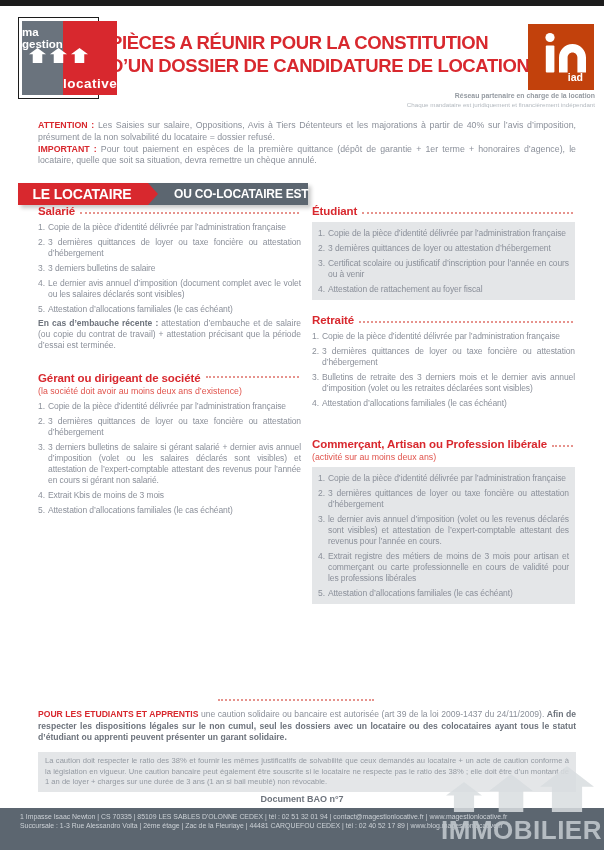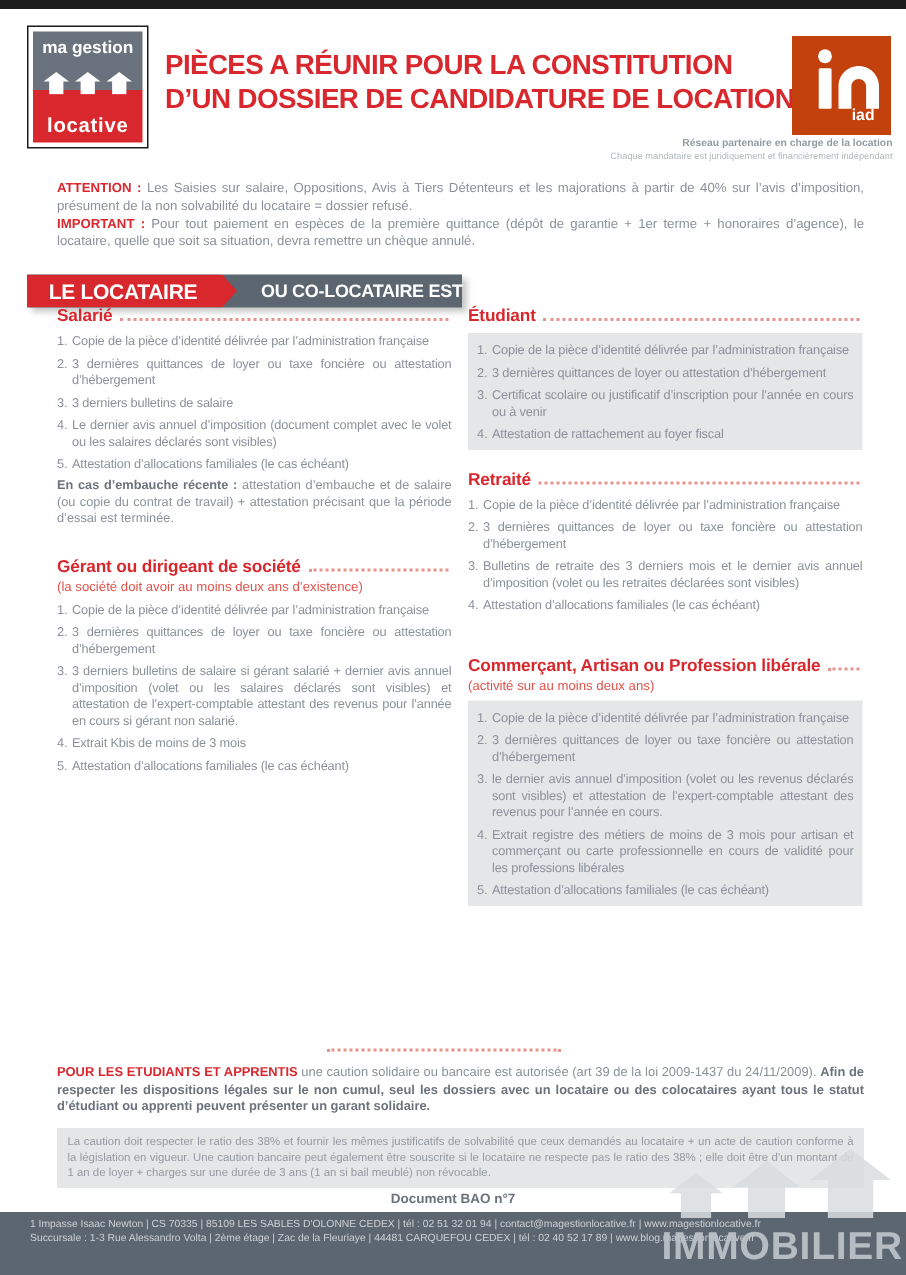--- a/index.html
+++ b/index.html
@@ -4,21 +4,21 @@
 <style>
   html,body{margin:0;padding:0;background:#ffffff;}
   .page{position:relative;width:604px;height:850px;background:#fff;overflow:hidden;
         font-family:"Liberation Sans",sans-serif;}
 
   .topbar{position:absolute;left:0;top:0;width:100%;height:6px;background:#1c1c1c;}
 
   
   .brand-logo{position:absolute;left:18px;top:17px;width:81px;height:82px;border:1px solid #1c1c1c;
               background:#fff;padding:3px;box-sizing:border-box;}
-  .logo-inner{position:relative;width:100%;height:100%;display:flex;flex-direction:column;}
+  .logo-inner{position:relative;width:100%;height:100%;display:flex;flex-direction:row;}
   .logo-top{flex:1.08;background:#6a737d;color:#fff;font-weight:bold;font-size:11.5px;
             display:flex;align-items:flex-start;justify-content:center;padding-top:5px;}
   .logo-bottom{flex:1;background:#d8282e;color:#fff;font-weight:bold;font-size:13.5px;
                display:flex;align-items:flex-end;justify-content:center;padding-bottom:4px;letter-spacing:.5px;}
   .logo-arrows{position:absolute;left:0;right:0;top:27px;display:flex;justify-content:center;gap:4px;}
   .logo-arrows i{width:17px;height:15px;background:#fff;display:block;
     clip-path:polygon(50% 0,100% 42%,78% 42%,78% 100%,22% 100%,22% 42%,0 42%);}
 
   .title{position:absolute;left:110px;top:31px;color:#d8282e;font-weight:bold;
          font-size:18.5px;line-height:23px;letter-spacing:-0.4px;white-space:nowrap;}
@@ -59,21 +59,21 @@
   .items{list-style:none;margin:0;padding:0;counter-reset:li;font-size:8.5px;line-height:11px;
          color:#8b909a;letter-spacing:-0.1px;}
   .items li{counter-increment:li;position:relative;padding-left:10px;margin-bottom:4px;text-align:justify;}
   .items li::before{content:counter(li) ".";position:absolute;left:0;top:0;}
   .items li:last-child{margin-bottom:0;}
 
   .note{font-size:8.5px;line-height:11px;color:#8b909a;text-align:justify;margin:3px 0 0 0;}
   .b-dark{font-weight:bold;color:#6d737c;}
 
   .graybox{background:#e4e6e8;padding:6px 6px 5px 6px;}
-  .sp-gerant{margin-top:21px;}
+  .sp-gerant{margin-top:21px;align-items:center;}
   .sp-retraite{margin-top:14px;}
   .sp-commercant{margin-top:29px;}
 
   .mid-dots{position:absolute;left:218px;top:699px;width:156px;border-bottom:2px dotted #e6938d;}
 
   .students{position:absolute;left:38px;top:709px;width:538px;font-size:8.6px;line-height:11.5px;
             text-align:justify;color:#8b909a;}
   .students p{margin:0;}
 
   .caution{position:absolute;left:38px;top:752px;width:538px;box-sizing:border-box;background:#e4e6e8;

